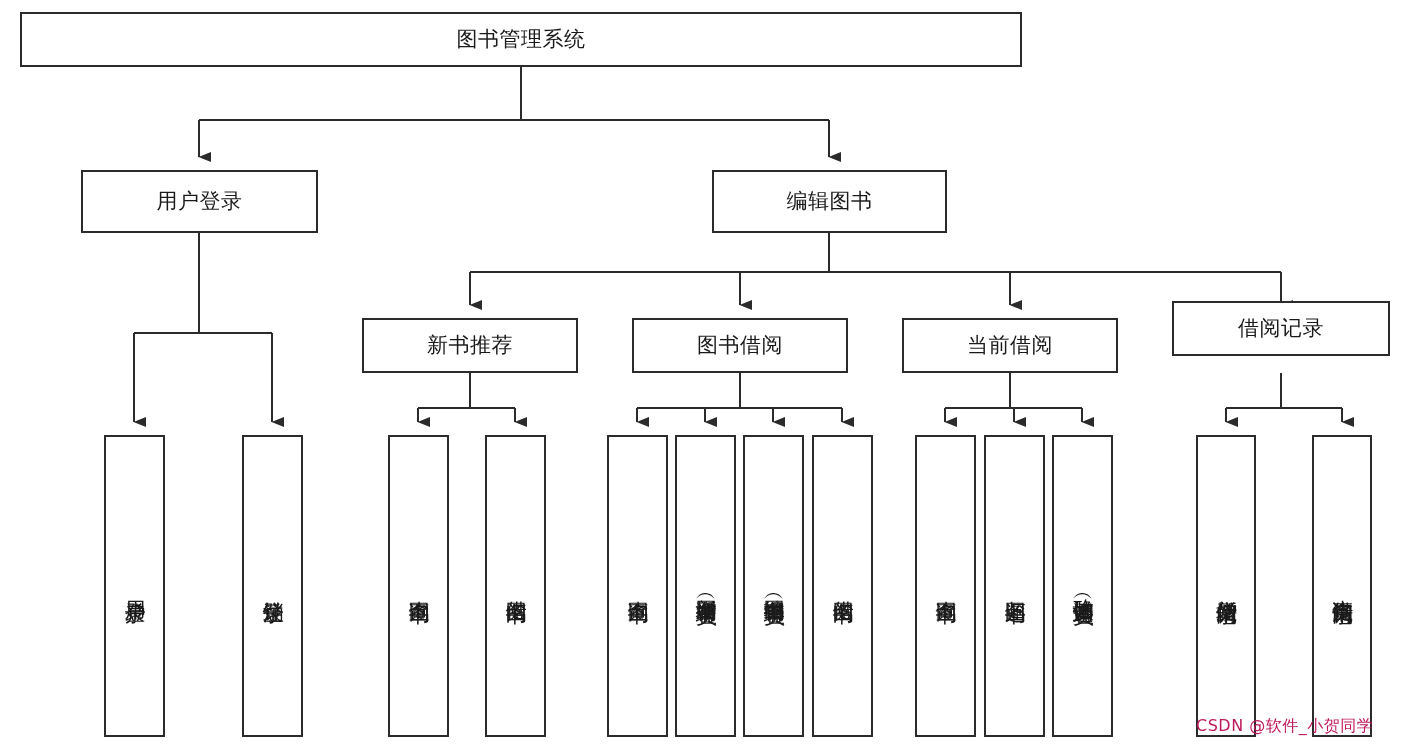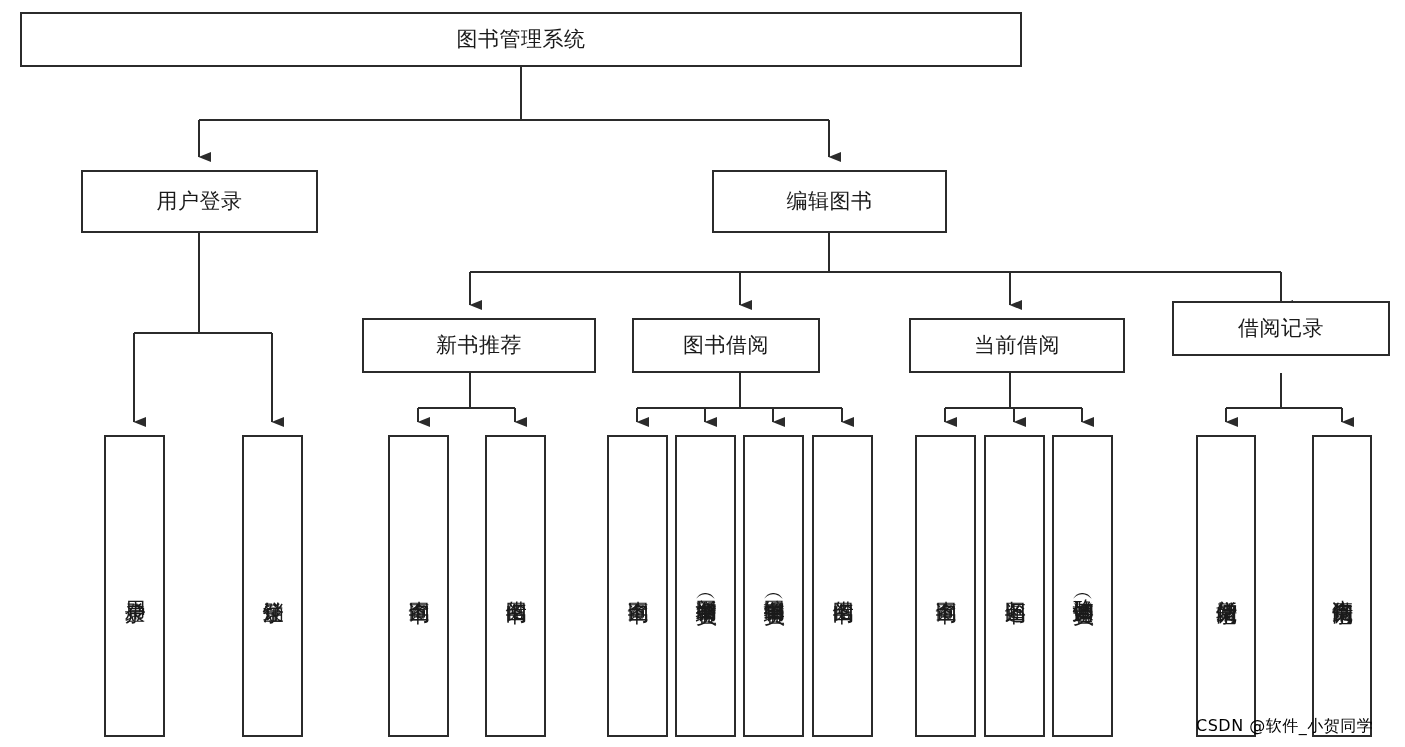--- a/index.html
+++ b/index.html
@@ -116,42 +116,42 @@
     <span>图书管理系统</span>
   </div>
 
   <div class="node node-h" style="left: 81px; top: 170px; width: 237px; height: 63px;">
     <span>用户登录</span>
   </div>
   <div class="node node-h" style="left: 712px; top: 170px; width: 235px; height: 63px;">
     <span>编辑图书</span>
   </div>
 
-  <div class="node node-h" style="left: 362px; top: 318px; width: 234px; height: 55px; align-items: center;">
+  <div class="node node-h" style="left: 362px; top: 318px; width: 216px; height: 55px; align-items: center;">
     <span>新书推荐</span>
   </div>
-  <div class="node node-h" style="left: 632px; top: 318px; width: 188px; height: 55px;">
+  <div class="node node-h" style="left: 632px; top: 318px; width: 216px; height: 55px;">
     <span>图书借阅</span>
   </div>
-  <div class="node node-h" style="left: 902px; top: 318px; width: 216px; height: 55px; margin-left: 7px;">
+  <div class="node node-h" style="left: 902px; top: 318px; width: 216px; height: 55px;">
     <span>当前借阅</span>
   </div>
   <div class="node node-h" style="left: 1172px; top: 301px; width: 218px; height: 55px;">
     <span>借阅记录</span>
   </div>
 
   <div class="node node-v" style="left: 104px; top: 435px; width: 61px; height: 302px;">用户登录</div>
   <div class="node node-v" style="left: 242px; top: 435px; width: 61px; height: 302px;">注销登录</div>
   <div class="node node-v" style="left: 388px; top: 435px; width: 61px; height: 302px;">查询图书</div>
   <div class="node node-v" style="left: 485px; top: 435px; width: 61px; height: 302px;">借阅图书</div>
   <div class="node node-v" style="left: 607px; top: 435px; width: 61px; height: 302px;">查询图书</div>
   <div class="node node-v" style="left: 675px; top: 435px; width: 61px; height: 302px;">新增图书（管理员）</div>
   <div class="node node-v" style="left: 743px; top: 435px; width: 61px; height: 302px;">编辑图书（管理员）</div>
   <div class="node node-v" style="left: 812px; top: 435px; width: 61px; height: 302px;">借阅图书</div>
   <div class="node node-v" style="left: 915px; top: 435px; width: 61px; height: 302px;">查询图书</div>
   <div class="node node-v" style="left: 984px; top: 435px; width: 61px; height: 302px;">归还图书</div>
   <div class="node node-v" style="left: 1052px; top: 435px; width: 61px; height: 302px;">确认归还（管理员）</div>
   <div class="node node-v" style="left: 1196px; top: 435px; width: 60px; height: 302px;">新增借阅记录</div>
   <div class="node node-v" style="left: 1312px; top: 435px; width: 60px; height: 302px;">查询借阅记录</div>
 
-  <div class="watermark" style="left: 1196px; top: 716px; color: #000000;">CSDN @软件_小贺同学</div>
+  <div class="watermark" style="left: 1196px; top: 716px; color: #be185d;">CSDN @软件_小贺同学</div>
 
 </div>
 
 </body></html>

